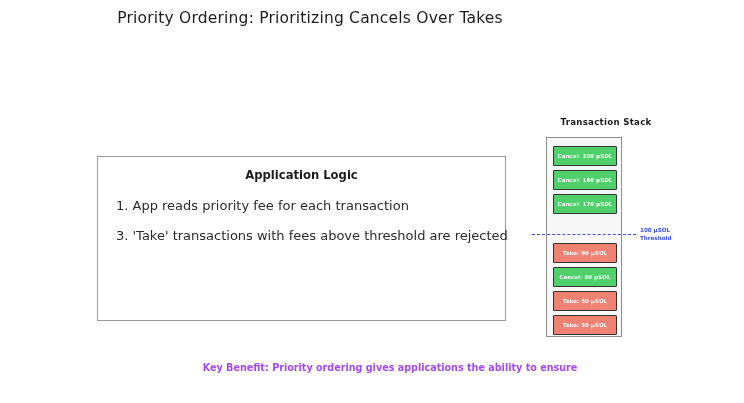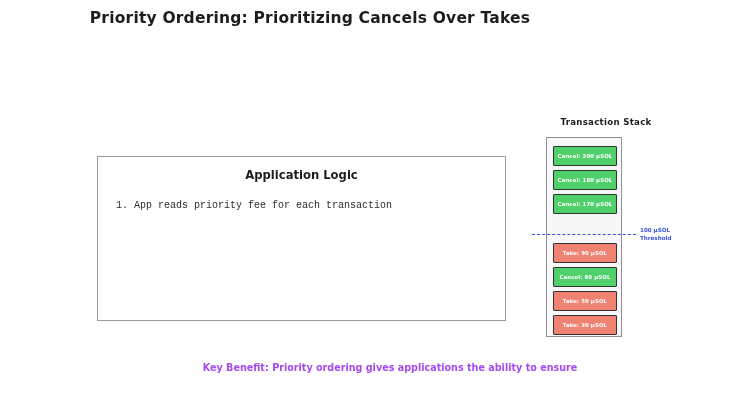--- a/index.html
+++ b/index.html
@@ -17,21 +17,21 @@
   }
 
   
   #page-title {
     position: absolute;
     left: 0;
     top: 9px;
     width: 620px;
     text-align: center;
     font-size: 15.5px;
-    font-weight: 700;
+    font-weight: 400;
     letter-spacing: 0.2px;
     color: #1d1d1d;
   }
 
   
   #logic-panel {
     position: absolute;
     left: 97px;
     top: 156px;
     width: 409px;
@@ -51,27 +51,26 @@
     font-weight: 700;
     color: #1d1d1d;
   }
   #logic-list {
     position: absolute;
     left: 0;
     top: 43px;
     width: 100%;
   }
   .logic-item {
-    font-size: 10px;
+    font-size: 13px;
     color: #2b2b2b;
     padding-left: 18px;
     height: 30px;
     line-height: 11px;
     white-space: nowrap;
-    font-family: Liberation Mono, monospace;
   }
 
   
   #stack-heading {
     position: absolute;
     left: 536px;
     top: 117px;
     width: 140px;
     text-align: center;
     font-size: 8.6px;
@@ -145,20 +144,21 @@
 </style>
 </head>
 <body>
 
 <div id="page-title">Priority Ordering: Prioritizing Cancels Over Takes</div>
 
 <div id="logic-panel">
   <div id="logic-panel-title">Application Logic</div>
   <div id="logic-list">
     <div class="logic-item">1. App reads priority fee for each transaction</div>
+    <div class="logic-item">3. 'Take' transactions with fees above threshold are rejected</div>
   </div>
 </div>
 
 <div id="stack-heading">Transaction Stack</div>
 <div id="stack-container">
   <div class="tx-box cancel" style="top:8px">Cancel: 200 µSOL</div>
   <div class="tx-box cancel" style="top:32px">Cancel: 180 µSOL</div>
   <div class="tx-box cancel" style="top:56px">Cancel: 170 µSOL</div>
   <div class="tx-box take" style="top:105px">Take: 90 µSOL</div>
   <div class="tx-box cancel" style="top:129px">Cancel: 80 µSOL</div>

